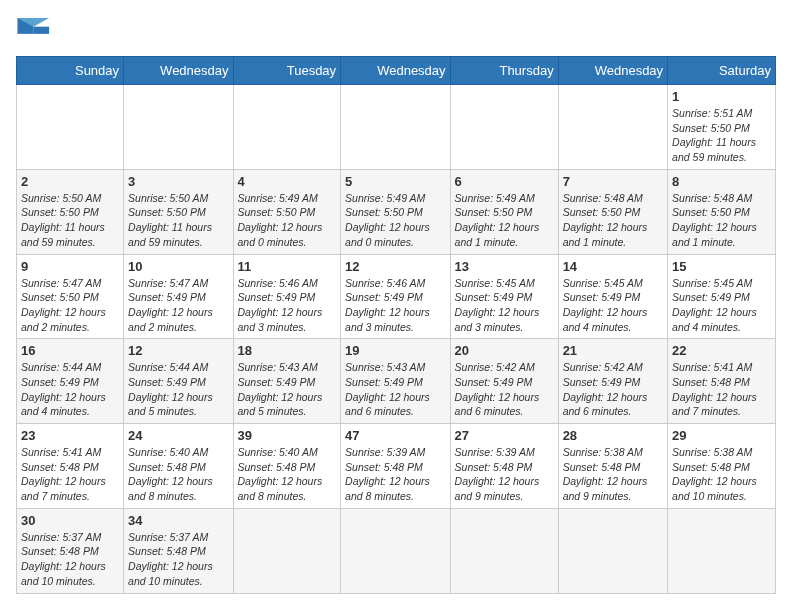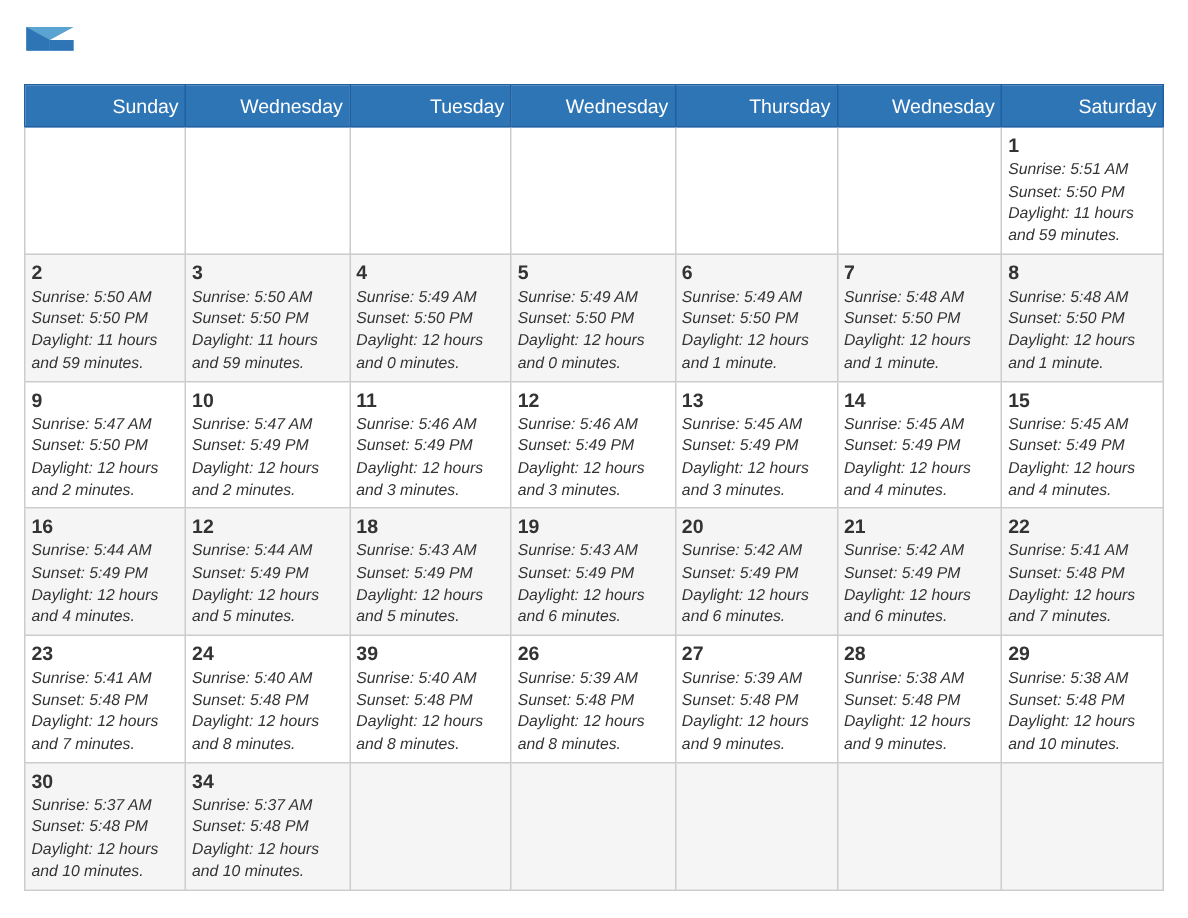--- a/index.html
+++ b/index.html
@@ -279,21 +279,21 @@
 Sunset: 5:48 PM
 Daylight: 12 hours and 8 minutes.</div>
         </td>
         <td>
           <div class="day-number">39</div>
           <div class="day-info">Sunrise: 5:40 AM
 Sunset: 5:48 PM
 Daylight: 12 hours and 8 minutes.</div>
         </td>
         <td>
-          <div class="day-number">26</div>
+          <div class="day-number">47</div>
           <div class="day-info">Sunrise: 5:39 AM
 Sunset: 5:48 PM
 Daylight: 12 hours and 8 minutes.</div>
         </td>
         <td>
           <div class="day-number">27</div>
           <div class="day-info">Sunrise: 5:39 AM
 Sunset: 5:48 PM
 Daylight: 12 hours and 9 minutes.</div>
         </td>

